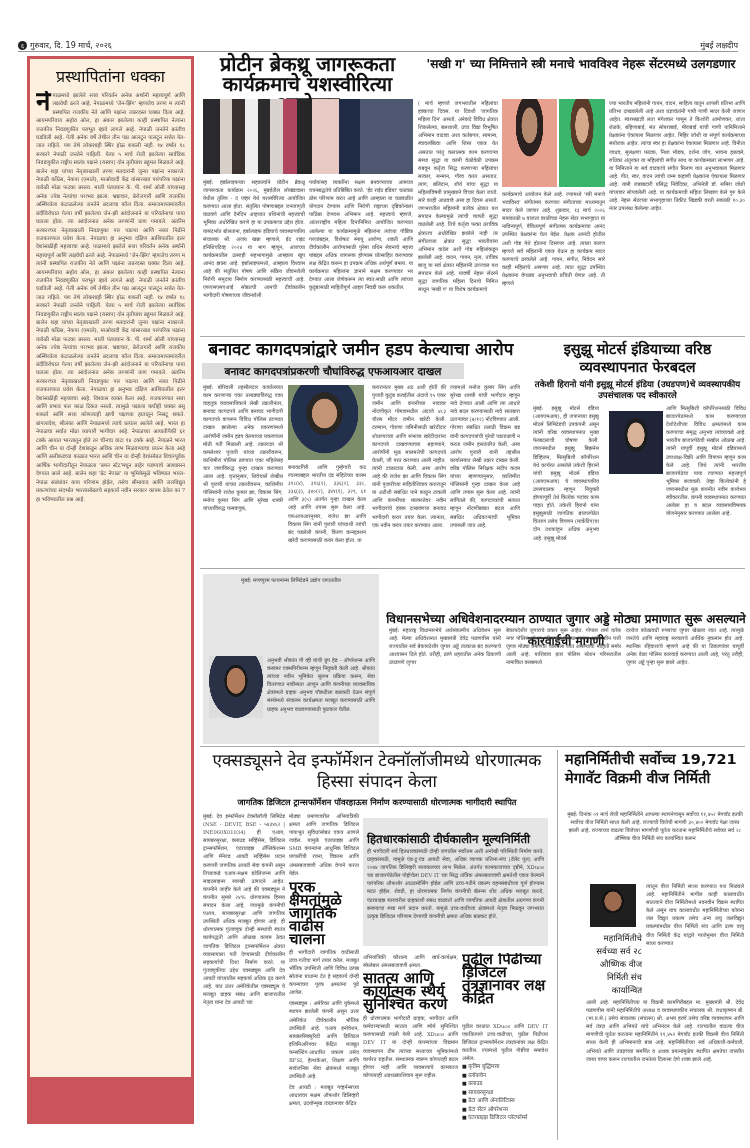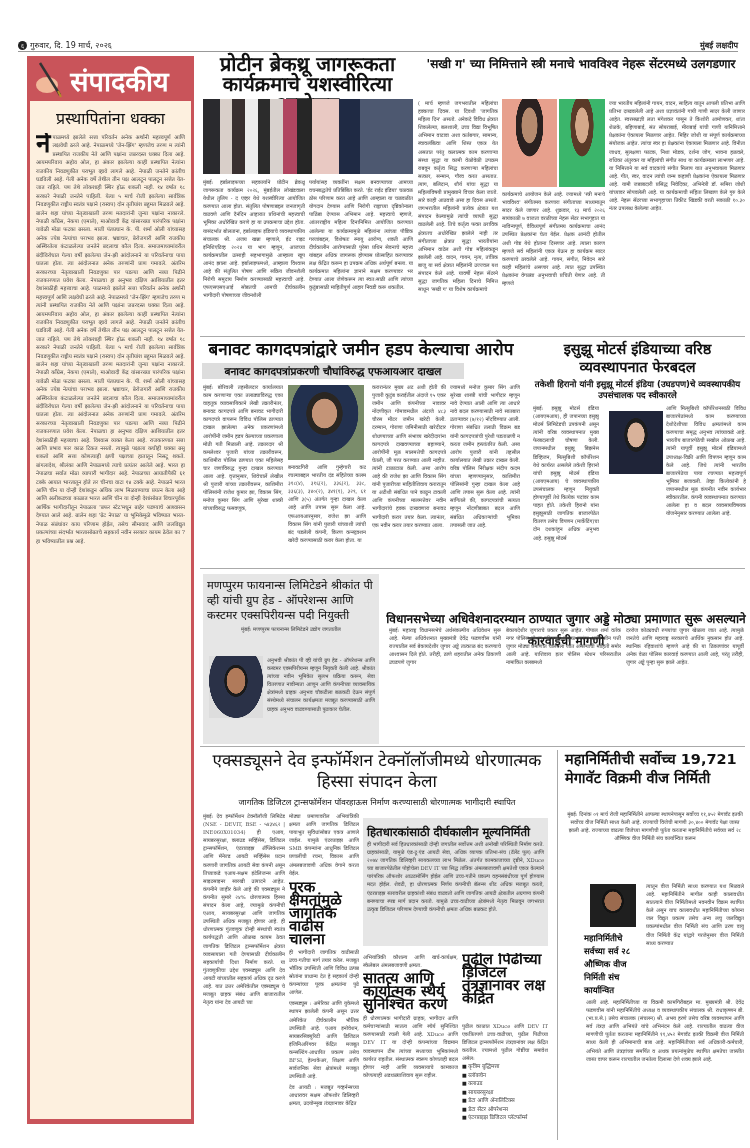--- a/index.html
+++ b/index.html
@@ -18,40 +18,32 @@
 .dropcap{float:left;font-size:26px;line-height:20px;font-weight:bold;margin-right:2px;color:#111}
 .h1{font-weight:bold;color:#111;text-align:center;font-family:"DejaVu Sans",sans-serif;line-height:1.15}
 .photo{background:linear-gradient(135deg,#3c3c46,#6a5a60 40%,#b9a4a2 60%,#2f3342);}
 .ph-dark{background:radial-gradient(circle at 50% 35%,#c99a7d 0 18%,#2a2a30 19% 40%,#55607a 41%,#c7c7c7 100%)}
 .grey-box{background:#e6e6e6}
 .rule{background:#aaa;height:1px}
 .vrule{background:#aaa;width:1px}
 .subbar{background:#ddd;font-weight:bold;text-align:center;color:#111}
 .bullet li{list-style:none;font-size:5.5px;line-height:8.5px;color:#444;font-family:"DejaVu Serif",serif}
 .bullet li::before{content:"■ ";font-size:5px;color:#222}
-.caption{font-weight:bold;text-align:left;font-size:9px;line-height:11.5px;color:#111}
+.caption{font-weight:normal;text-align:right;font-size:9px;line-height:11.5px;color:#111}
 .h2s{font-weight:bold;color:#111;font-size:15px;line-height:13px}
 </style>
 </head>
 <body>
 
 <div class="abs hdr">
   <div><span class="pg">६</span><span>गुरुवार, दि. 19 मार्च, २०२६</span></div>
-  <div style="font-weight:bold">मुंबई लक्षदीप</div>
+  <div style="font-weight:normal">मुंबई लक्षदीप</div>
 </div>
 
 <div class="abs ed">
-  <div class="ed-head">
-    <svg class="ed-pen" viewBox="0 0 30 38">
-        <ellipse cx="13" cy="24" rx="11" ry="8" fill="#f1b99a"></ellipse>
-        <line x1="6" y1="2" x2="26" y2="34" stroke="#333" stroke-width="2.5"></line>
-        <line x1="24" y1="30" x2="27" y2="36" stroke="#b88a2a" stroke-width="2"></line>
-      </svg>
-    <span style="margin-left:18px;font-family:'DejaVu Serif',serif">संपादकीय</span>
-  </div>
   <div class="ed-inner">
     <div class="ed-title">प्रस्थापितांना धक्का</div>
     <div class="body-txt" style="font-size:5.4px;line-height:8.4px;height:930px;overflow:hidden">
       <span class="dropcap">ने</span><span>पाळमध्ये झालेले सत्ता परिवर्तन अनेक अर्थांनी महत्त्वपूर्ण आणि लक्षवेधी ठरले आहे. नेपाळमध्ये 'जेन-झिंग' म्हणजेच तरुण म त्यांनी प्रस्थापित राजकीय नेते आणि पक्षांना जबरदस्त धक्का दिला आहे. आयमपरिवाय अहोव ओल, हा अंकार झालेल्या काही प्रस्थापित नेत्यांना राजकीय निवडणुकीत पराभूत व्हावे लागले आहे. नेपाळी जनतेने क्रांतीच घडविली आहे. गेली अनेक वर्षे तेथील तीन पक्ष आलटून पालटून सत्तेत येत-जात राहिले. पण तेथे लोकशाही स्थिर होऊ शकली नाही. १४ वर्षात १८ सरकारे नेपाळी जनतेने पाहिली. येत्या ५ मार्च रोजी झालेल्या सार्वत्रिक निवडणुकीत राष्ट्रीय स्वतंत्र पक्षाने (रास्वप) दोन तृतीयांश बहुमत मिळवले आहे. बालेन शहा यांच्या नेतृत्वाखाली तरुण मतदारांनी जुन्या पक्षांना नाकारले. नेपाळी काँग्रेस, नेकपा (एमाले), माओवादी केंद्र यांसारख्या पारंपरिक पक्षांना यावेळी मोठा फटका बसला. माजी पंतप्रधान के. पी. शर्मा ओली यांच्यासह अनेक ज्येष्ठ नेत्यांचा पराभव झाला. भ्रष्टाचार, बेरोजगारी आणि राजकीय अस्थिरतेला कंटाळलेल्या जनतेने बदलाचा कौल दिला. समाजमाध्यमांवरील बंदीविरोधात गेल्या वर्षी झालेल्या जेन-झी आंदोलनाने या परिवर्तनाचा पाया घातला होता. त्या आंदोलनात अनेक तरुणांनी प्राण गमावले. अंतरिम सरकारच्या नेतृत्वाखाली निवडणुका पार पडल्या आणि नव्या पिढीने राजकारणात प्रवेश केला. नेपाळचा हा अनुभव दक्षिण आशियातील इतर देशांसाठीही महत्त्वाचा आहे.</span> <span>पाळमध्ये झालेले सत्ता परिवर्तन अनेक अर्थांनी महत्त्वपूर्ण आणि लक्षवेधी ठरले आहे. नेपाळमध्ये 'जेन-झिंग' म्हणजेच तरुण म त्यांनी प्रस्थापित राजकीय नेते आणि पक्षांना जबरदस्त धक्का दिला आहे. आयमपरिवाय अहोव ओल, हा अंकार झालेल्या काही प्रस्थापित नेत्यांना राजकीय निवडणुकीत पराभूत व्हावे लागले आहे. नेपाळी जनतेने क्रांतीच घडविली आहे. गेली अनेक वर्षे तेथील तीन पक्ष आलटून पालटून सत्तेत येत-जात राहिले. पण तेथे लोकशाही स्थिर होऊ शकली नाही. १४ वर्षात १८ सरकारे नेपाळी जनतेने पाहिली. येत्या ५ मार्च रोजी झालेल्या सार्वत्रिक निवडणुकीत राष्ट्रीय स्वतंत्र पक्षाने (रास्वप) दोन तृतीयांश बहुमत मिळवले आहे. बालेन शहा यांच्या नेतृत्वाखाली तरुण मतदारांनी जुन्या पक्षांना नाकारले. नेपाळी काँग्रेस, नेकपा (एमाले), माओवादी केंद्र यांसारख्या पारंपरिक पक्षांना यावेळी मोठा फटका बसला. माजी पंतप्रधान के. पी. शर्मा ओली यांच्यासह अनेक ज्येष्ठ नेत्यांचा पराभव झाला. भ्रष्टाचार, बेरोजगारी आणि राजकीय अस्थिरतेला कंटाळलेल्या जनतेने बदलाचा कौल दिला. समाजमाध्यमांवरील बंदीविरोधात गेल्या वर्षी झालेल्या जेन-झी आंदोलनाने या परिवर्तनाचा पाया घातला होता. त्या आंदोलनात अनेक तरुणांनी प्राण गमावले. अंतरिम सरकारच्या नेतृत्वाखाली निवडणुका पार पडल्या आणि नव्या पिढीने राजकारणात प्रवेश केला. नेपाळचा हा अनुभव दक्षिण आशियातील इतर देशांसाठीही महत्त्वाचा आहे.</span> <span>विश्वास व्यक्त केला आहे. राजकारणात सत्ता आणि प्रभाव फार काळ टिकत नसतो. त्यामुळे पक्षाला कधीही धक्का बसू शकतो आणि सत्ता कोणत्याही क्षणी पक्षाच्या हातातून निसटू शकते. बांगलादेश, श्रीलंका आणि नेपाळमध्ये त्याचे प्रत्यंतर आलेले आहे. भारत हा नेपाळचा सर्वात मोठा व्यापारी भागीदार आहे. नेपाळच्या आयातीपैकी ६१ टक्के आयात भारतातून होते तर चीनचा वाटा १४ टक्के आहे. नेपाळने भारत आणि चीन या दोन्ही देशांकडून अधिक लाभ मिळवण्याचा प्रयत्न केला आहे आणि अलीकडच्या काळात भारत आणि चीन या दोन्ही देशांसोबत विचारपूर्वक आर्थिक भागीदारीतून नेपाळला 'बफर स्टेट'मधून बाहेर पडण्याचे आश्वासन देण्यात आले आहे. बालेन शहा 'ग्रेट नेपाळ' या भूमिकेमुळे भविष्यात भारत-नेपाळ संबंधांवर काय परिणाम होईल, तसेच सीमावाद आणि जलविद्युत प्रकल्पांच्या संदर्भात भारतासोबतचे सहकार्य नवीन सरकार कायम ठेवेल का ? हा भविष्यातील प्रश्न आहे.</span>
     </div>
   </div>
 </div>
 
 <div class="abs" style="left:200px;top:54px;width:215px">
   <div class="h1" style="font-size:20px;line-height:20px">प्रोटीन ब्रेकथ्रू जागरूकता कार्यक्रमाचे यशस्वीरित्या आयोजन</div>
@@ -81,44 +73,43 @@
 
 <div class="abs h1" style="left:530px;top:340px;width:215px;font-size:14.5px;line-height:18px">इसुझू मोटर्स इंडियाच्या वरिष्ठ व्यवस्थापनात फेरबदल</div>
 <div class="abs h1" style="left:530px;top:379px;width:215px;font-size:8.5px;line-height:11px">तकेशी हिरानो यांनी इसुझू मोटर्स इंडिया (उघडपण)चे व्यवस्थापकीय उपसंचालक पद स्वीकारले</div>
 <div class="abs col body-txt" style="left:533px;top:404px;width:66px;height:160px">मुंबई: इसुझू मोटर्स इंडिया (आयएमआय), ही जपानच्या इसुझू मोटर्स लिमिटेडची उपकंपनी असून त्यांनी वरिष्ठ व्यवस्थापनात मुख्य फेरबदलाची घोषणा केली. जपानमधील इसुझू बिझनेस डिव्हिजन, मित्सुबिशी कॉर्पोरेशन येथे कार्यरत असलेले तकेशी हिरानो यांची इसुझू मोटर्स इंडिया (आयएमआय) चे व्यवस्थापकीय उपसंचालक म्हणून नियुक्ती होण्यापूर्वी तेथे कित्येक पदांवर काम पाहत होते. तकेशी हिरानो यांना इसुझूसाठी जागतिक बाजारपेठेत वितरण तसेच विपणन (मार्केटिंग)चा दोन दशकांहून अधिक अनुभव आहे. इसुझू मोटर्स</div>
 <div class="abs" style="left:609px;top:411px;width:54px;height:63px;background:radial-gradient(ellipse at 50% 38%,#d9b29a 0 22%,#1d1d1d 23% 30%,#1f2438 31% 100%)"></div>
 <div class="abs col body-txt" style="left:666px;top:404px;width:80px;height:160px">आणि मित्सुबिशी कॉर्पोरेशनसाठी विविध बाजारपेठांमध्ये काम करण्याच्या देशोदेशीच्या विविध क्षमतांमध्ये काम करण्याचा समृद्ध अनुभव त्यांच्याकडे आहे. भारतीय बाजारपेठेची सखोल ओळख आहे. त्यांनी यापूर्वी इसुझू मोटर्स इंडियामध्ये उपाध्यक्ष-विक्री आणि विपणन म्हणून काम केले आहे. जिथे त्यांनी भारतीय बाजारपेठेचा पाया रचण्यात महत्त्वपूर्ण भूमिका बजावली. तेव्हा कित्येकांनी हे जपानमधील मूळ कंपनीत नवीन कार्यभार स्वीकारतील. कंपनी व्यवस्थापनात करण्यात आलेला हा व बदल व्यवसायविषयक योजनेनुसार करण्यात आलेला आहे.</div>
 
 <div class="abs rule" style="left:200px;top:568px;width:545px"></div>
 
 <div class="abs grey-box" style="left:203px;top:574px;width:176px;height:170px">
-  <div style="font-size:11.3px;line-height:15px;padding:4px 4px 0;font-weight:500;color:#111">मणप्पुरम फायनान्स लिमिटेडने श्रीकांत पी व्ही यांची ग्रुप हेड - ऑपरेशन्स आणि कस्टमर एक्सपिरीयन्स पदी नियुक्ती</div>
   <div class="body-txt" style="padding:2px 6px;text-align:center">मुंबई: मणप्पुरम फायनान्स लिमिटेडने उद्योग जगतातील</div>
   <div style="position:absolute;left:6px;top:82px;width:54px;height:62px;background:radial-gradient(ellipse at 50% 40%,#b07a5a 0 24%,#1a1a1a 25% 30%,#2a3147 31% 70%,#ddd 71%)"></div>
   <div class="body-txt" style="position:absolute;left:64px;top:82px;width:108px;height:82px;overflow:hidden">अनुभवी श्रीकांत पी व्ही यांची ग्रुप हेड - ऑपरेशन्स आणि कस्टमर एक्सपिरीयन्स म्हणून नियुक्ती केली आहे. श्रीकांत त्यांच्या नवीन भूमिकेत सुलभ प्रक्रिया करून, सेवा वितरणात नावीन्यता आणून आणि कंपनीच्या व्यावसायिक क्षेत्रांमध्ये ग्राहक अनुभव चौकटीला बळकटी देऊन संपूर्ण संस्थेमध्ये संचालन कार्यक्षमता मजबूत करण्यासाठी आणि ग्राहक अनुभव वाढवण्यासाठी पुढाकार घेतील.</div>
 </div>
 
 <div class="abs h1" style="left:385px;top:608px;width:362px;font-size:12px;line-height:22px">विधानसभेच्या अधिवेशनादरम्यान ठाण्यात जुगार अड्डे मोठ्या प्रमाणात सुरू असल्याने कारवाईची मागणी</div>
 <div class="abs col body-txt" style="left:389px;top:626px;width:112px;height:115px">मुंबई: महाराष्ट्र विधानसभेचे अर्थसंकल्पीय अधिवेशन सुरू आहे. मेल्या अधिवेशनात मुख्यमंत्री देवेंद्र फडणवीस यांनी राज्यातील सर्व बेकायदेशीर जुगार अड्डे तात्काळ बंद करण्याचे आश्वासन दिले होते. तरीही, ठाणे शहरातील अनेक ठिकाणी उघडपणे जुगार</div>
 <div class="abs col body-txt" style="left:506px;top:626px;width:115px;height:115px">बेकायदेशीर जुगाराचे प्रकार सुरू आहेत. गोपाल शर्मा वर्तक नगर पोलिस स्टेशन परिसरात गोकुळ लाउंज आणि तीन पत्ती जुगार मोठ्या प्रमाणात चालवला जात असल्याची माहिती समोर आली आहे. याशिवाय इतर पोलिस स्टेशन परिसरातील नामांकित क्लबमध्ये</div>
 <div class="abs col body-txt" style="left:626px;top:626px;width:118px;height:115px">दररोज कोट्यवधी रुपयांचा जुगार खेळला जात आहे. त्यामुळे जनतेचे आणि महाराष्ट्र सरकारचे आर्थिक नुकसान होत आहे. स्थानिक रहिवाशांचे म्हणणे आहे की या ठिकाणांवर यापूर्वी अनेक वेळा पोलिस कारवाई करण्यात आली आहे, परंतु तरीही, जुगार अड्डे पुन्हा सुरू झाले आहेत.</div>
 
 <div class="abs rule" style="left:200px;top:746px;width:545px"></div>
 
 <div class="abs h1" style="left:200px;top:750px;width:354px;font-size:17px;line-height:21px;font-weight:normal;font-family:'DejaVu Serif',serif">एक्सड्यूसने देव इन्फॉर्मेशन टेक्नॉलॉजीमध्ये धोरणात्मक हिस्सा संपादन केला</div>
-<div class="abs h1" style="left:200px;top:797px;width:354px;font-size:8.2px;line-height:11px;font-weight:normal">जागतिक डिजिटल ट्रान्सफॉर्मेशन पॉवरहाऊस निर्माण करण्यासाठी धोरणात्मक भागीदारी स्थापित</div>
+<div class="abs h1" style="left:200px;top:797px;width:354px;font-size:8.2px;line-height:11px;font-weight:bold">जागतिक डिजिटल ट्रान्सफॉर्मेशन पॉवरहाऊस निर्माण करण्यासाठी धोरणात्मक भागीदारी स्थापित</div>
 <div class="abs col body-txt" style="left:203px;top:812px;width:82px;height:320px">मुंबई: देव इन्फॉर्मेशन टेक्नॉलॉजी लिमिटेड (NSE - DEVIT, BSE - ५४३४६२ | INE060X01034) ही एआय, सायबरसुरक्षा, क्लाउड सर्व्हिसेस, डिजिटल ट्रान्सफॉर्मेशन, एंटरप्राइझ ॲप्लिकेशन्स आणि मॅनेज्ड आयटी सर्व्हिसेस प्रदान करणारी जागतिक आयटी सेवा कंपनी असून तिच्याकडे एआय-सक्षम इंटेलिजन्स आणि साइटसाइनर सारखी उत्पादने आहेत. कंपनीने जाहीर केले आहे की एक्सड्यूस ने कंपनीत सुमारे २४% धोरणात्मक हिस्सा संपादन केला आहे, ज्यामुळे कंपनीची एआय, सायबरसुरक्षा आणि जागतिक उपस्थिती अधिक मजबूत होणार आहे. ही धोरणात्मक गुंतवणूक दोन्ही संस्थांची स्वतंत्र कार्यपद्धती आणि ओळख कायम ठेवत जागतिक डिजिटल ट्रान्सफॉर्मेशन क्षेत्रात व्यवसायाला गती देण्यासाठी दीर्घकालीन सहकार्याची दिशा निर्माण करते. या गुंतवणुकीचा उद्देश एक्सड्यूस आणि देव आयटी यांच्यातील सहकार्य अधिक दृढ करणे आहे. यात उत्तर अमेरिकेतील एक्सड्यूस चे मजबूत ग्राहक संबंध आणि बाजारातील नेतृत्व यांना देव आयटी च्या</div>
 <div class="abs" style="left:289px;top:812px;width:70px;height:320px;overflow:hidden">
   <div class="body-txt">मोठ्या प्रमाणावरील अभियांत्रिकी क्षमता आणि जागतिक डिजिटल पायाभूत सुविधांसोबत एकत्र आणले जाईल. यामुळे एंटरप्राइझ आणि SMB कंपन्यांना आधुनिक डिजिटल प्रणालींची रचना, विकास आणि अंमलबजावणी अधिक वेगाने करता येईल.</div>
   <div class="h2s" style="margin:4px 0 2px">पूरक क्षमतांमुळे जागतिक वाढीस चालना</div>
   <div class="body-txt">ही भागीदारी जागतिक वाढीसाठी उच्च-गतीचा मार्ग तयार करेल. मजबूत भौतिक उपस्थिती आणि विविध उत्पन्न स्रोतांना प्राधान्य देत हे सहकार्य दोन्ही कंपन्यांच्या पूरक क्षमतांना पुढे आणेल.</div>
   <div class="body-txt" style="margin-top:3px">एक्सड्यूस : अमेरिका आणि युकेमध्ये स्थापन झालेली कंपनी असून उत्तर अमेरिकेत दीर्घकालीन भौतिक उपस्थिती आहे. एआय इनोवेशन, सायबरसिक्युरिटी आणि डिजिटल इंजिनिअरिंगवर केंद्रित मजबूत कन्सल्टिंग-आधारित प्रकल्प तसेच BFSI, हेल्थकेअर, शिक्षण आणि सार्वजनिक सेवा क्षेत्रांमध्ये मजबूत उपस्थिती आहे.</div>
   <div class="body-txt" style="margin-top:3px">देव आयटी : मजबूत गव्हर्नन्सच्या आधारावर सक्षम ऑफशोर डिलिव्हरी क्षमता, उदयोन्मुख तंत्रज्ञानावर केंद्रित</div>
 </div>
-<div class="abs grey-box" style="left:363px;top:818px;width:185px;height:128px;padding:7px 4px;overflow:hidden">
+<div class="abs grey-box" style="left:363px;top:818px;width:185px;height:128px;padding:14px 4px;overflow:hidden">
   <div style="font-size:11.5px;font-weight:bold;line-height:15px;color:#111">हितधारकांसाठी दीर्घकालीन मूल्यनिर्मिती</div>
   <div class="body-txt">ही भागीदारी सर्व हितधारकांसाठी दोन्ही जगातील सर्वोत्तम अशी अनोखी परिस्थिती निर्माण करते. ग्राहकांसाठी, यामुळे एंड-टू-एंड आयटी सेवा, अधिक व्यापक प्रतिभा-संच (टॅलेंट पूल) आणि २०७४ जागतिक डिलिव्हरी सायकलच्या लाभ मिळेल. अंतर्गत कामकाजाच्या दृष्टीने, XDuce च्या बाजारपेठेतील पोहोचेला DEV IT च्या सिद्ध तांत्रिक अंमलबजावणी क्षमतेशी एकत्र केल्याने पारंपरिक ऑफशोर आउटसोर्सिंग होईल आणि उच्च-गतीने प्रकल्प वहनसंबंधीच्या पूर्ण होण्यास मदत होईल. शेवटी, हा धोरणात्मक निर्णय कंपनीची बॅलन्स शीट अधिक मजबूत करतो, एंटरप्राइझ स्तरावरील ग्राहकांशी संबंध वाढवतो आणि जागतिक आयटी क्षेत्रातील अग्रगण्य कंपनी बनण्याचा स्पष्ट मार्ग प्रदान करतो. यामुळे उच्च-वाढीच्या क्षेत्रांमध्ये नेतृत्व मिळवून जगभरात उत्कृष्ट डिजिटल परिणाम देण्याची कंपनीची क्षमता अधिक बळकट होते.</div>
 </div>
 <div class="abs" style="left:363px;top:953px;width:95px;height:180px;overflow:hidden">
   <div class="body-txt">अभियांत्रिकी कौशल्य आणि खर्च-कार्यक्षम, स्केलेबल अंमलबजावणी क्षमता.</div>
   <div class="h2s" style="margin:3px 0">सातत्य आणि कार्यात्मक स्थैर्य सुनिश्चित करणे</div>
   <div class="body-txt">ही धोरणात्मक भागीदारी ग्राहक, भागीदार आणि कर्मचाऱ्यांसाठी सातत्य आणि स्थैर्य सुनिश्चित करण्यासाठी रचली गेली आहे. XDuce आणि DEV IT या दोन्ही कंपन्यांच्या विद्यमान व्यवस्थापन टीम त्यांच्या सध्याच्या भूमिकांमध्ये कार्यरत राहतील. संस्थात्मक स्वरूप कोणताही बदल होणार नाही आणि व्यवसायाचे कामकाज कोणत्याही अडथळ्याशिवाय सुरू राहील.</div>
 </div>
 <div class="abs" style="left:462px;top:953px;width:86px;height:180px;overflow:hidden">
   <div class="h2s" style="margin-bottom:17px">पुढील पिढीच्या डिजिटल तंत्रज्ञानावर लक्ष केंद्रित</div>

